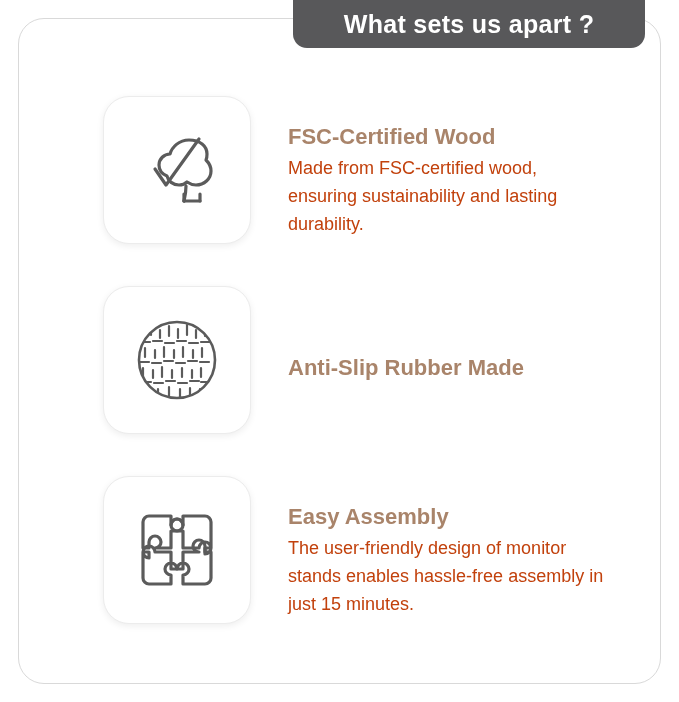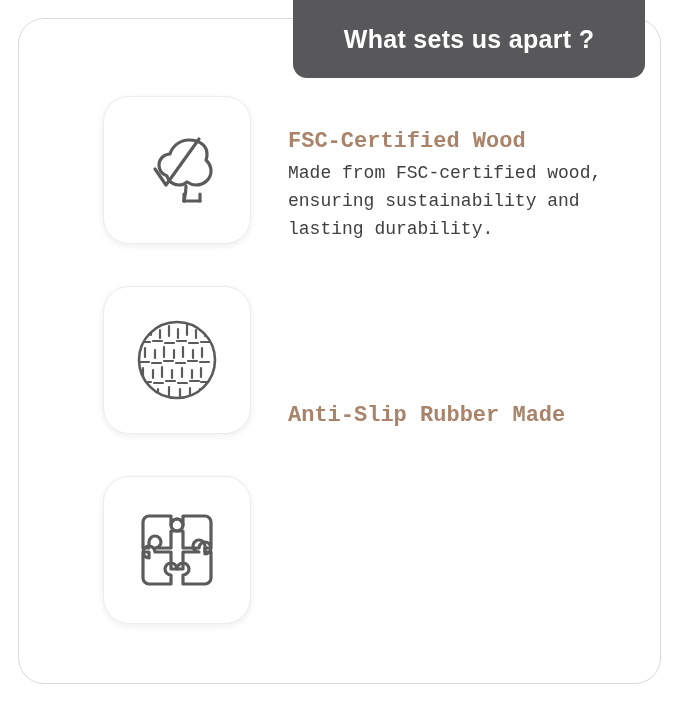--- a/index.html
+++ b/index.html
@@ -31,21 +31,21 @@
     border: 1px solid #d9d9d9;
     border-radius: 26px;
     background: #ffffff;
   }
 
   .banner {
     position: absolute;
     left: 293px;
     top: 0px;
     width: 352px;
-    height: 78px;
+    height: 48px;
     box-sizing: border-box;
     background: #58585a;
     border-radius: 0 0 14px 14px;
     display: flex;
     align-items: center;
     justify-content: center;
     z-index: 5;
   }
   .banner-title {
     color: #ffffff;
@@ -57,24 +57,23 @@
 
   .features {
     position: absolute;
     left: 0;
     top: 96px;
     width: 643px;
   }
 
   .feature {
     display: flex;
-    align-items: flex-end;
+    align-items: center;
     margin-bottom: 42px;
     padding-left: 103px;
-    font-family: Liberation Mono, monospace;
   }
 
   .icon-box {
     flex: 0 0 auto;
     width: 146px;
     height: 146px;
     border-radius: 26px;
     background: #ffffff;
     border: 1px solid #ececec;
     box-shadow: 0 2px 7px rgba(0,0,0,0.07);
@@ -91,21 +90,21 @@
 
   .feature-title {
     color: #a9846a;
     font-size: 22px;
     font-weight: bold;
     margin: 0 0 6px 0;
     line-height: 1.15;
   }
 
   .feature-desc {
-    color: #404040;
+    color: #c2410c;
     font-size: 18px;
     line-height: 1.55;
     margin: 0;
   }
 
   svg { display: block; }
 </style>
 </head>
 <body>
 
@@ -169,16 +168,20 @@
       <div class="icon-box">
         <span>
           <svg width="92" height="92" viewBox="0 0 92 92" fill="none" stroke="#5b5b5b" stroke-width="3.2" stroke-linecap="round" stroke-linejoin="round">
             <path d="M12 18a6 6 0 016-6h22v9a6 6 0 116 6h-6v17H24a6 6 0 10-6-6v6h-6z"></path>
             <path d="M80 18a6 6 0 00-6-6H52v9a6 6 0 10-6 6h6v17h16a6 6 0 116 6v-6h6z"></path>
             <path d="M12 74a6 6 0 006 6h22v-9a6 6 0 11 6-6h-6V48H24a6 6 0 10-6 6v-6h-6z"></path>
             <path d="M80 74a6 6 0 01-6 6H52v-9a6 6 0 10-6-6h6V48h16a6 6 0 116-6v6h6z"></path>
           </svg>
         </span>
       </div>
+      <div class="feature-text">
+        <p class="feature-title">Easy Assembly</p>
+        <p class="feature-desc">The user-friendly design of monitor stands enables hassle-free assembly in just 15 minutes.</p>
+      </div>
     </div>
 
   </div>
 </div>
 
 </body></html>

